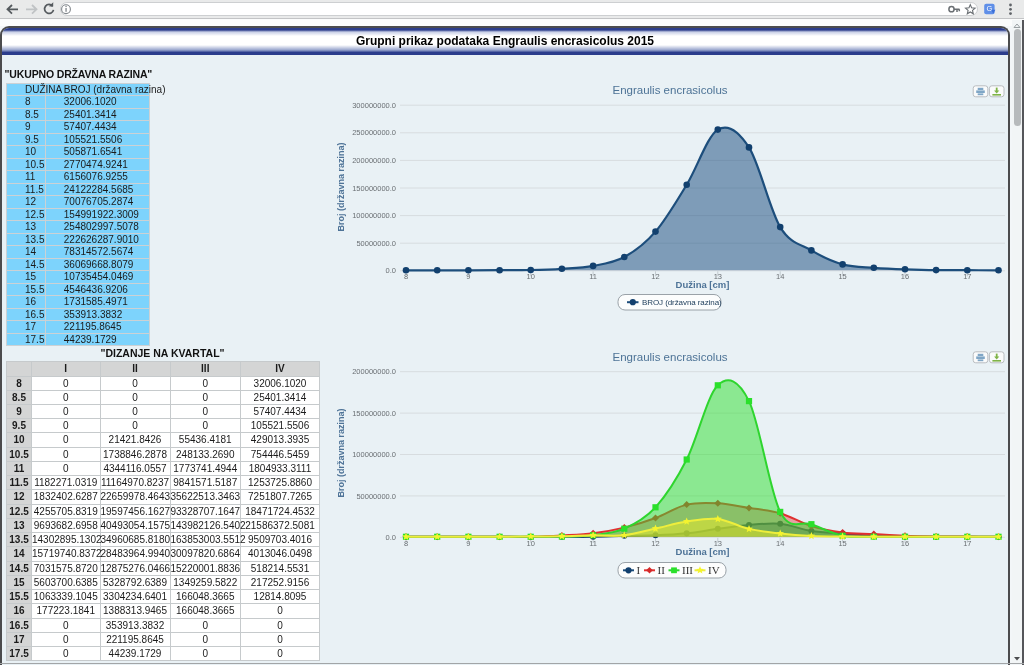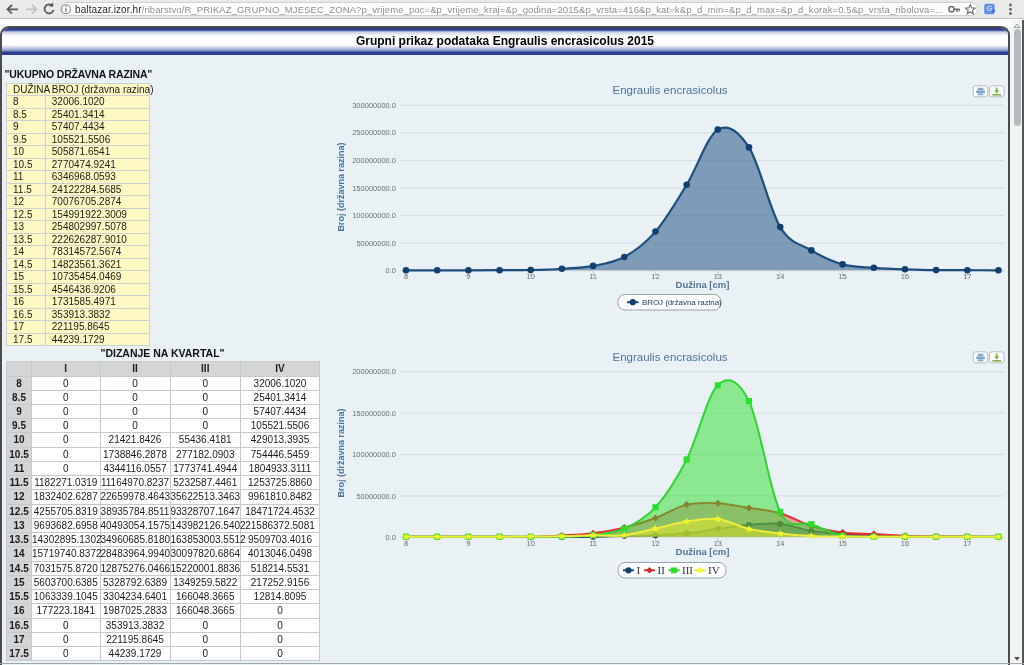--- a/index.html
+++ b/index.html
@@ -15,21 +15,21 @@
 #panel{position:absolute;left:0px;top:6.5px;width:1010px;height:640px;border:2px solid #4b4b4d;border-bottom:none;border-radius:9px 9px 0 0;background:#e9f1f5;overflow:hidden}
 #band{position:absolute;left:0;top:0;width:100%;height:27px;
 background:linear-gradient(180deg,#2b3d8c 0px,#2b3d8c 2px,#c8cfe6 4px,#ffffff 8px,#ffffff 17px,#98a5cd 22px,#2b3d8c 24.5px,#2b3d8c 27px);
 text-align:center;font-weight:bold;font-size:12px;color:#000;line-height:26px}
 #content{position:absolute;left:0;top:27px;width:1006px;height:611px}
 .h1{position:absolute;left:2.5px;top:13px;font-size:10.5px;font-weight:bold;letter-spacing:-0.15px;color:#111}
 .h2{position:absolute;left:4px;top:292px;width:313px;text-align:center;font-size:10.5px;font-weight:bold;color:#111}
 table{border-collapse:collapse;font-size:10px;color:#1b1b1b;table-layout:fixed}
 td,th{white-space:nowrap}
 #t1{position:absolute;left:4px;top:28px;width:144px}
-#t1 td,#t1 th{border:1px solid #ccd1d4;background:#fef9c3;font-weight:normal;text-align:left;padding:0 0 0 6px;height:11.75px;line-height:11.52px}
+#t1 td,#t1 th{border:1px solid #ccd1d4;background:#7dd3fc;font-weight:normal;text-align:left;padding:0 0 0 18px;height:11.75px;line-height:11.52px}
 #t1 .c1{width:38px}
 #t1 .c2{width:102px}
 #t2{position:absolute;left:4px;top:306.8px;font-size:10px;width:314px}
 #t2 td,#t2 th{border:1px solid #c6cacc;height:13.3px;line-height:13.24px;text-align:center;padding:0}
 #t2 thead th{background:#d4d5d5;font-weight:bold;height:12.8px}
 #t2 tbody th{background:#d4d5d5;font-weight:bold;width:20.5px}
 #t2 td{background:#fff}
 #t2 .ci{width:68.5px}.cii{width:70px}.ciii{width:70.5px}.civ{width:79px}
 #scroll{position:absolute;left:1012px;top:19.5px;width:10px;height:644px;background:#f2f5f6}
 #thumb{position:absolute;left:1.5px;top:9.5px;width:7px;height:97px;background:#b7babc;border-radius:3.5px}
@@ -54,21 +54,20 @@
   <circle cx="951.5" cy="9.2" r="2.6" stroke="#6a6f73" stroke-width="1.5" fill="none"></circle>
   <path d="M953.8 9.2 H959.5 M957 9.2 V12 M959.3 9.2 V11.2" stroke="#6a6f73" stroke-width="1.5" fill="none"></path>
   <path d="M970.3 4.6 L971.6 7.8 L975.1 8.1 L972.5 10.4 L973.3 13.8 L970.3 12 L967.3 13.8 L968.1 10.4 L965.5 8.1 L969 7.8 Z" fill="none" stroke="#6a6f73" stroke-width="1.1"></path>
   <rect x="984.2" y="3.8" width="10.4" height="10.4" rx="2" fill="#5f8fe8"></rect>
   <text x="986.6" y="11.4" font-size="7.5" fill="#fff">G</text>
   <path d="M991.2 9.8 l4.2 0 l-2.1 3.8 Z" fill="#3a6fd8"></path>
   <circle cx="1010.5" cy="5" r="1.4" fill="#5f6368"></circle>
   <circle cx="1010.5" cy="9.3" r="1.4" fill="#5f6368"></circle>
   <circle cx="1010.5" cy="13.6" r="1.4" fill="#5f6368"></circle>
  </svg>
- <div id="urltext"><span class="dom">baltazar.izor.hr</span><span class="path">/ribarstvo/R_PRIKAZ_GRUPNO_MJESEC_ZONA?p_vrijeme_poc=&amp;p_vrijeme_kraj=&amp;p_godina=2015&amp;p_vrsta=416&amp;p_kat=k&amp;p_d_min=&amp;p_d_max=&amp;p_d_korak=0.5&amp;p_vrsta_ribolova=...</span></div>
 </div>
 
 <div id="page">
  <div id="whitestrip"></div>
  <div id="panel">
   <div id="band">Grupni prikaz podataka Engraulis encrasicolus 2015</div>
   <div id="content">
     <div class="h1">"UKUPNO DRŽAVNA RAZINA"</div>
     <table id="t1">
             <tbody>
@@ -95,21 +94,21 @@
               <tr>
                 <td>10</td>
                 <td>505871.6541</td>
               </tr>
               <tr>
                 <td>10.5</td>
                 <td>2770474.9241</td>
               </tr>
               <tr>
                 <td>11</td>
-                <td>6346968.0593</td>
+                <td>6156076.9255</td>
               </tr>
               <tr>
                 <td>11.5</td>
                 <td>24122284.5685</td>
               </tr>
               <tr>
                 <td>12</td>
                 <td>70076705.2874</td>
               </tr>
               <tr>
@@ -123,21 +122,21 @@
               <tr>
                 <td>13.5</td>
                 <td>222626287.9010</td>
               </tr>
               <tr>
                 <td>14</td>
                 <td>78314572.5674</td>
               </tr>
               <tr>
                 <td>14.5</td>
-                <td>14823561.3621</td>
+                <td>36069668.8079</td>
               </tr>
               <tr>
                 <td>15</td>
                 <td>10735454.0469</td>
               </tr>
               <tr>
                 <td>15.5</td>
                 <td>4546436.9206</td>
               </tr>
               <tr>
@@ -202,48 +201,48 @@
                 <th>10</th>
                 <td>0</td>
                 <td>21421.8426</td>
                 <td>55436.4181</td>
                 <td>429013.3935</td>
               </tr>
               <tr>
                 <th>10.5</th>
                 <td>0</td>
                 <td>1738846.2878</td>
-                <td>277182.0903</td>
+                <td>248133.2690</td>
                 <td>754446.5459</td>
               </tr>
               <tr>
                 <th>11</th>
                 <td>0</td>
                 <td>4344116.0557</td>
                 <td>1773741.4944</td>
                 <td>1804933.3111</td>
               </tr>
               <tr>
                 <th>11.5</th>
                 <td>1182271.0319</td>
                 <td>11164970.8237</td>
-                <td>5232587.4461</td>
+                <td>9841571.5187</td>
                 <td>1253725.8860</td>
               </tr>
               <tr>
                 <th>12</th>
                 <td>1832402.6287</td>
                 <td>22659978.4643</td>
                 <td>35622513.3463</td>
-                <td>9961810.8482</td>
+                <td>7251807.7265</td>
               </tr>
               <tr>
                 <th>12.5</th>
                 <td>4255705.8319</td>
-                <td>38935784.8511</td>
+                <td>19597456.1627</td>
                 <td>93328707.1647</td>
                 <td>18471724.4532</td>
               </tr>
               <tr>
                 <th>13</th>
                 <td>9693682.6958</td>
                 <td>40493054.1575</td>
                 <td>143982126.5402</td>
                 <td>21586372.5081</td>
               </tr>
@@ -278,21 +277,21 @@
               <tr>
                 <th>15.5</th>
                 <td>1063339.1045</td>
                 <td>3304234.6401</td>
                 <td>166048.3665</td>
                 <td>12814.8095</td>
               </tr>
               <tr>
                 <th>16</th>
                 <td>177223.1841</td>
-                <td>1987025.2833</td>
+                <td>1388313.9465</td>
                 <td>166048.3665</td>
                 <td>0</td>
               </tr>
               <tr>
                 <th>16.5</th>
                 <td>0</td>
                 <td>353913.3832</td>
                 <td>0</td>
                 <td>0</td>
               </tr>

